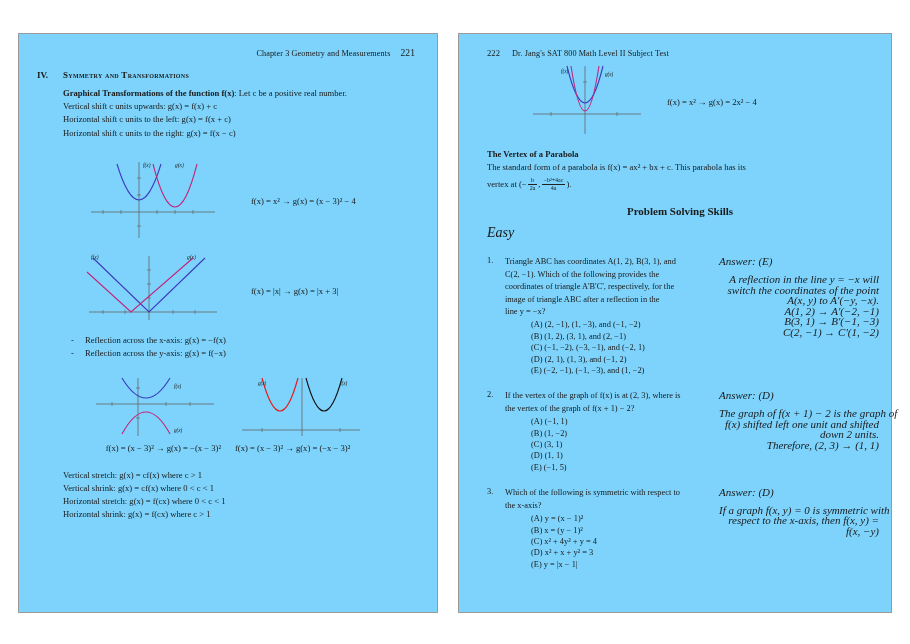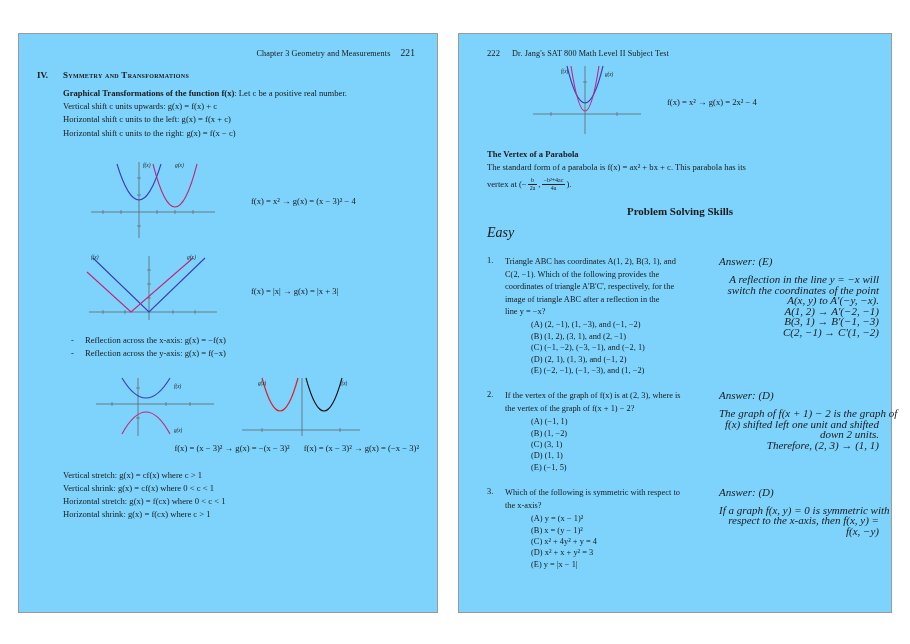--- a/index.html
+++ b/index.html
@@ -165,21 +165,21 @@
               <line x1="26" y1="52" x2="26" y2="56"></line>
                 <line x1="104" y1="52" x2="104" y2="56"></line>
             </g>
             <path d="M 26 2 Q 44 68 62 2" fill="none" stroke="#e02020" stroke-width="1.2"></path>
             <path d="M 70 2 Q 88 68 106 2" fill="none" stroke="#111111" stroke-width="1.1"></path>
             <text x="22" y="9" font-size="5.2" font-style="italic" fill="#222">g(x)</text>
             <text x="104" y="9" font-size="5.2" font-style="italic" fill="#222">f(x)</text>
           </svg>
         </div>
       </div>
-      <div style="display:flex;justify-content:flex-end;gap:14px;margin-top:1px;">
+      <div style="display:flex;justify-content:center;gap:14px;margin-top:1px;">
         <div class="eq">f(x) = (x − 3)² → g(x) = −(x − 3)²</div>
         <div class="eq">f(x) = (x − 3)² → g(x) = (−x − 3)²</div>
       </div>
 
       <div class="indent" style="margin-top:16px;">
         <div class="line">Vertical stretch: g(x) = cf(x) where c &gt; 1</div>
         <div class="line">Vertical shrink: g(x) = cf(x) where 0 &lt; c &lt; 1</div>
         <div class="line">Horizontal stretch: g(x) = f(cx) where 0 &lt; c &lt; 1</div>
         <div class="line">Horizontal shrink: g(x) = f(cx) where c &gt; 1</div>
       </div>

